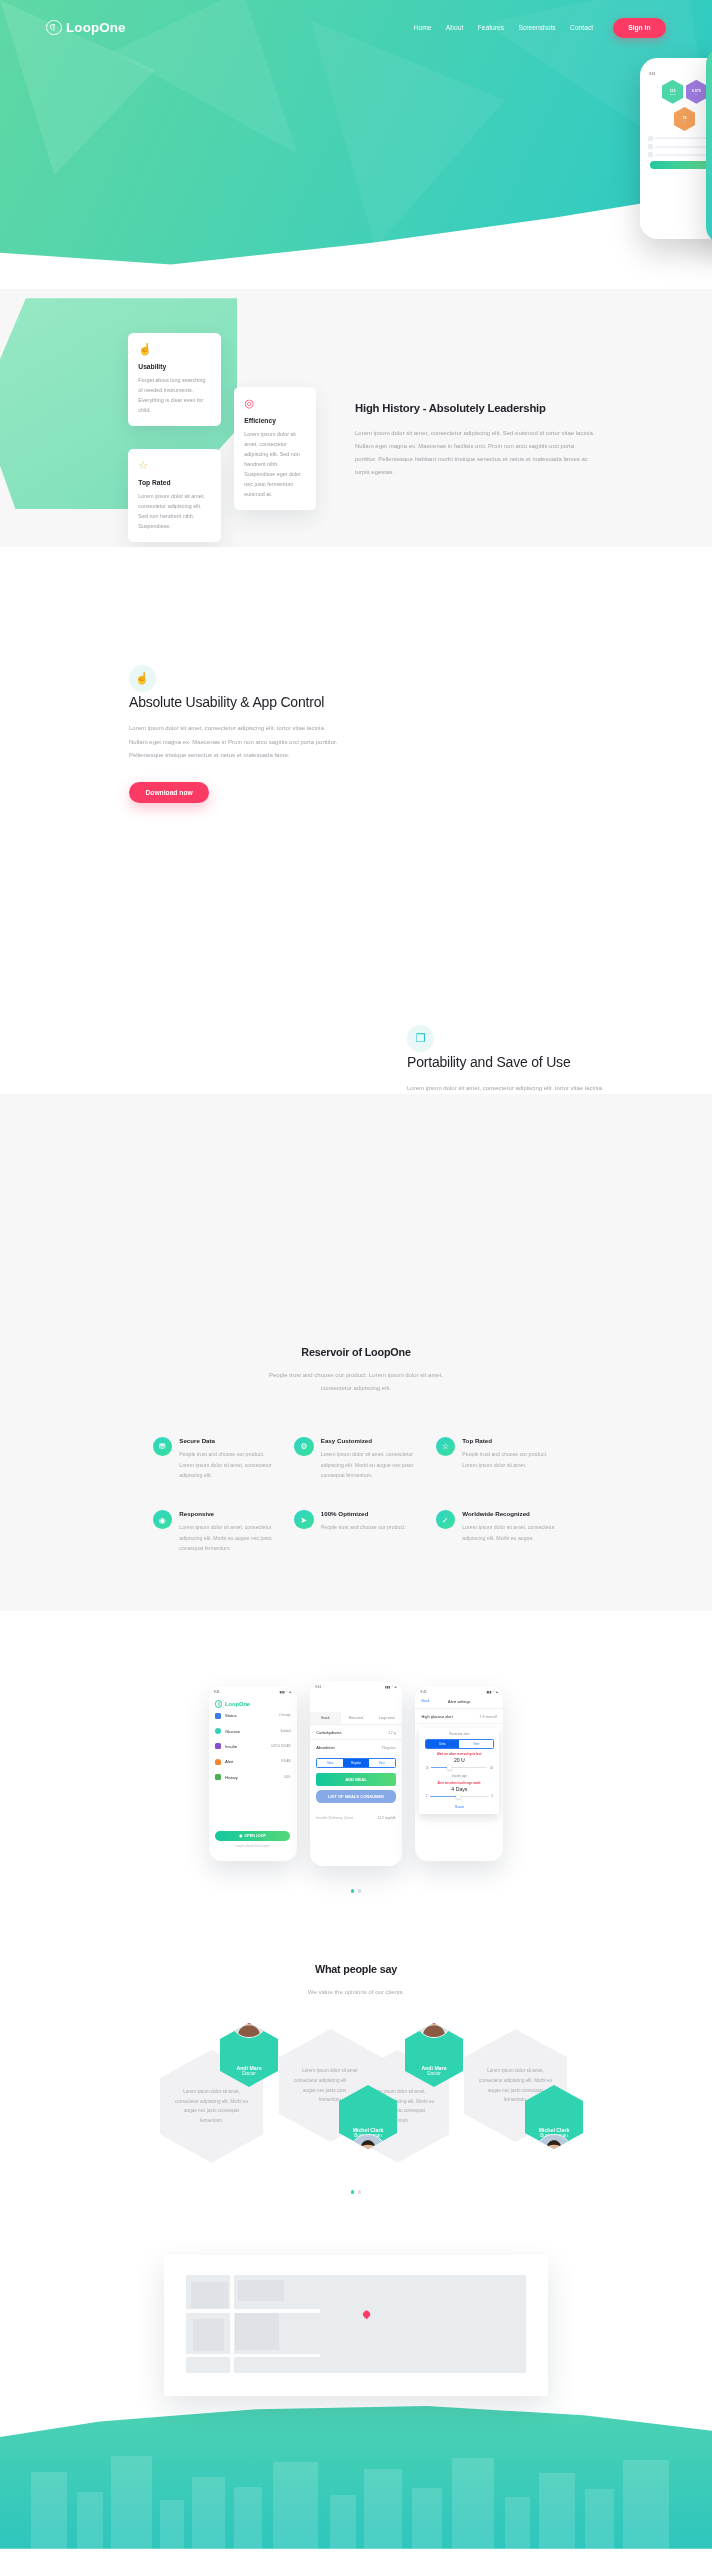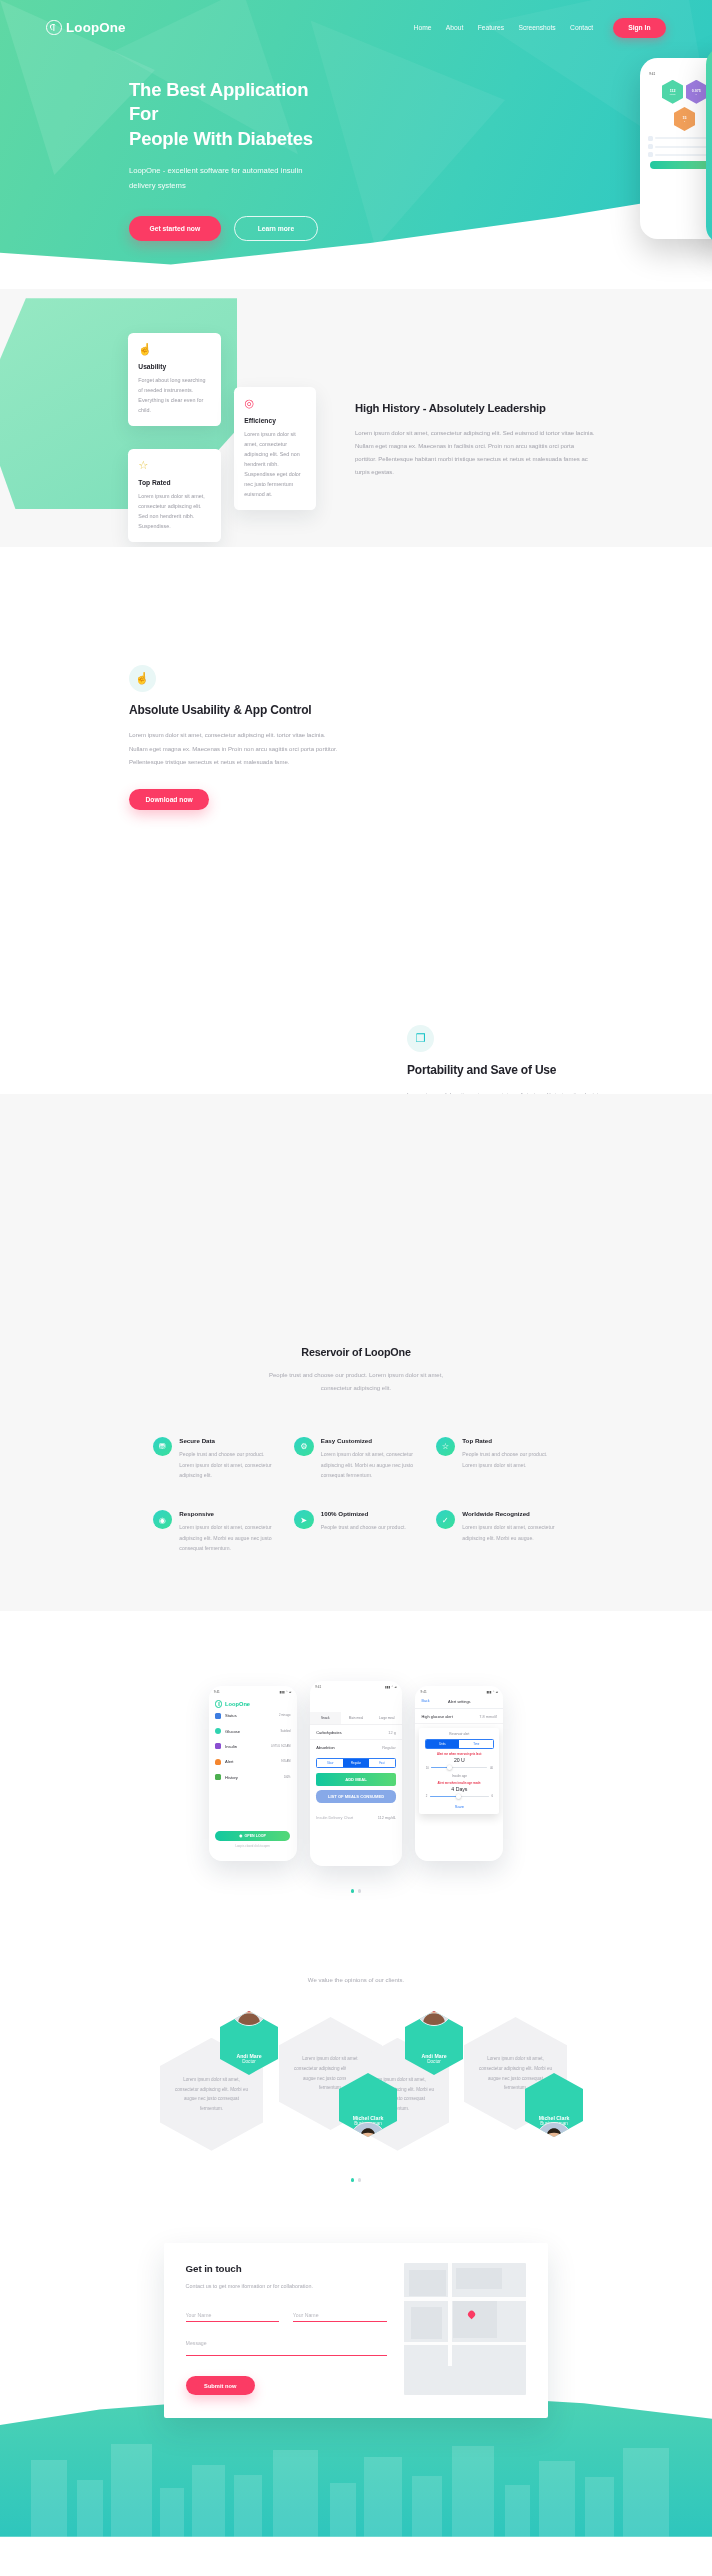--- a/index.html
+++ b/index.html
@@ -133,21 +133,21 @@
   .q-text h2 { font-size:11.3px; font-weight:bold; letter-spacing:-0.2px; color:#23232b;}
   .q-text p { margin-top:13.4px; font-size:6px; line-height:2.15; color:#a2a2ab; }
 
   
   .sec-usability { position:relative; height:289px; background:#fff; }
   .ic-circle {
     width:27px;height:27px;border-radius:50%;background:#e9f7f6;
     display:flex;align-items:center;justify-content:center;font-size:11.3px;color:#12c2c6;
   }
   .blk { position:absolute; width:216px; }
-  .blk h2 { font-size:12px; font-weight:bold; margin-top:11px; letter-spacing:-0.2px;color:#23232b;}
+  .blk h2 { font-size:14px; font-weight:normal; margin-top:2px; letter-spacing:-0.2px;color:#23232b;}
   .blk p  { font-size:6px; line-height:2.2; color:#a2a2ab; margin-top:12.4px; }
   .blk .btn-pink { margin-top:19.6px; padding:7.2px 16.5px; }
   #blk-usability { left:129px; top:665px; }
   #blk-portability { left:407px; top:1025px; }
 
   .u-visual { position:absolute; left:361px; top:629px; width:289px; height:196px; }
   .u-hexbg {
     position:absolute; left:67px; top:41px; width:216px; height:149px;
     background:linear-gradient(150deg,#7fe3b8,#5ad7b6);
     clip-path: polygon(16% 0%, 100% 0%, 100% 64%, 76% 100%, 12% 100%, 0% 50%);
@@ -352,31 +352,20 @@
       <div class="nav-links">
         <a href="#">Home</a>
         <a href="#">About</a>
         <a href="#">Features</a>
         <a href="#">Screenshots</a>
         <a href="#">Contact</a>
         <button class="btn-signin">Sign In</button>
       </div>
     </nav>
 
-    <div class="hero-copy">
-      <h1>
-        <span>The Best Application For</span><br>
-        <span>People With Diabetes</span>
-      </h1>
-      <p>LoopOne - excellent software for automated insulin delivery systems</p>
-      <div class="hero-btns">
-        <button class="btn-pink">Get started now</button>
-        <button class="btn-ghost">Learn more</button>
-      </div>
-    </div>
 
     <div class="hero-phones">
       <div class="phone phone-back">
         <div class="statusbar">
           <span>9:41</span>
           <span>▮▮▮ ⌃ ▰</span>
         </div>
         <div class="hexrow">
           <div class="hex" style="background:#4fd6a8">
             <span>112</span>
@@ -714,20 +703,21 @@
     </div>
 
     <div class="dots">
       <i class="on"></i>
       <i></i>
     </div>
   </section>
 
   <section class="sec-testi">
     <div class="sec-head">
+      <h2>What people say</h2>
       <p>We value the opinions of our clients.</p>
     </div>
 
     <div class="testi-row">
       <div class="hexcard" style="left:36px;top:20.6px">
         <p>Lorem ipsum dolor sit amet, consectetur adipiscing elit. Morbi eu augue nec justo consequat fermentum.</p>
       </div>
       <div class="hexcard" style="left:155px;top:0">
         <p>Lorem ipsum dolor sit amet, consectetur adipiscing elit. Morbi eu augue nec justo consequat fermentum.</p>
       </div>
@@ -822,38 +812,20 @@
       <div class="bld" style="left:364px;width:38px;height:80px"></div>
       <div class="bld" style="left:412px;width:30px;height:61px"></div>
       <div class="bld" style="left:452px;width:42px;height:91px"></div>
       <div class="bld" style="left:505px;width:25px;height:52px"></div>
       <div class="bld" style="left:539px;width:36px;height:76px"></div>
       <div class="bld" style="left:585px;width:29px;height:60px"></div>
       <div class="bld" style="left:623px;width:46px;height:89px"></div>
     </div>
 
     <div class="contact-card">
-      <div class="cc-left">
-        <h2>Get in touch</h2>
-        <div class="sub">Contact us to get more iformation or for collaboration.</div>
-        <div class="frow">
-          <div class="fld">
-            <input type="text" placeholder="Your Name" style="">
-          </div>
-          <div class="fld">
-            <input type="text" placeholder="Your Name" style="">
-          </div>
-        </div>
-        <div class="frow">
-          <div class="fld">
-            <textarea rows="2" placeholder="Message" style=""></textarea>
-          </div>
-        </div>
-        <button class="btn-submit">Submit now</button>
-      </div>
       <div class="cc-map">
         <div class="mblk" style="left:5.2px;top:7.2px;width:37px;height:26px"></div>
         <div class="mblk" style="left:52px;top:5.2px;width:46px;height:20.6px"></div>
         <div class="mblk" style="left:7.2px;top:44px;width:31px;height:32px"></div>
         <div class="mblk" style="left:49px;top:36px;width:44px;height:39px"></div>
         <div class="mroad" style="left:0;top:34px;width:134px;height:4.1px"></div>
         <div class="mroad" style="left:44px;top:0;width:4.1px;height:103px"></div>
         <div class="mroad" style="left:0;top:79px;width:134px;height:3.1px"></div>
         <div class="mpin"></div>
       </div>

